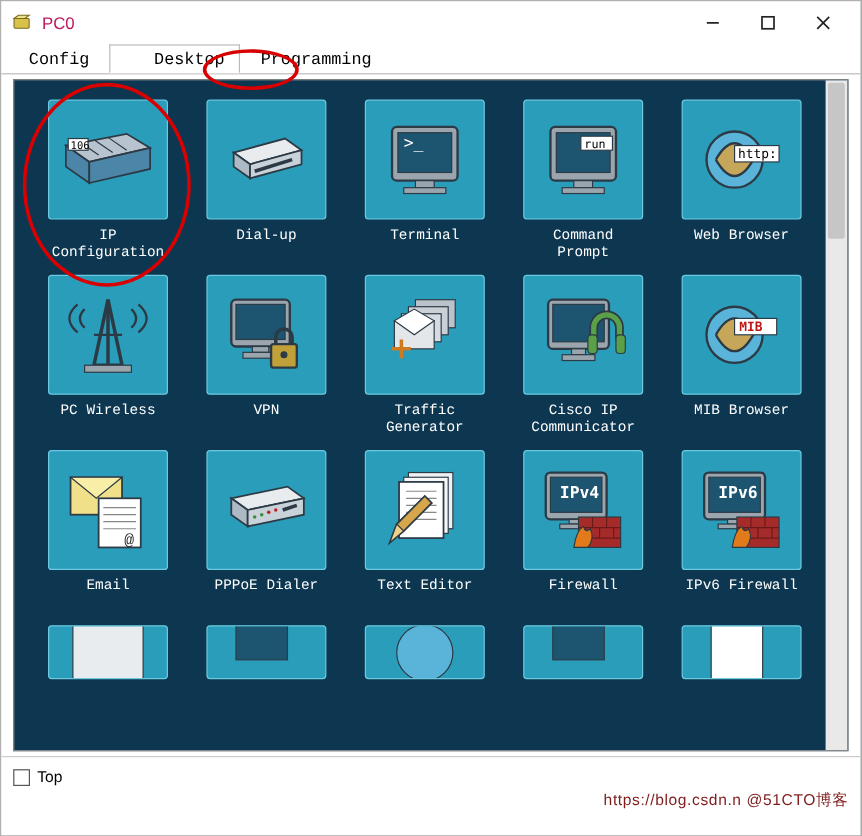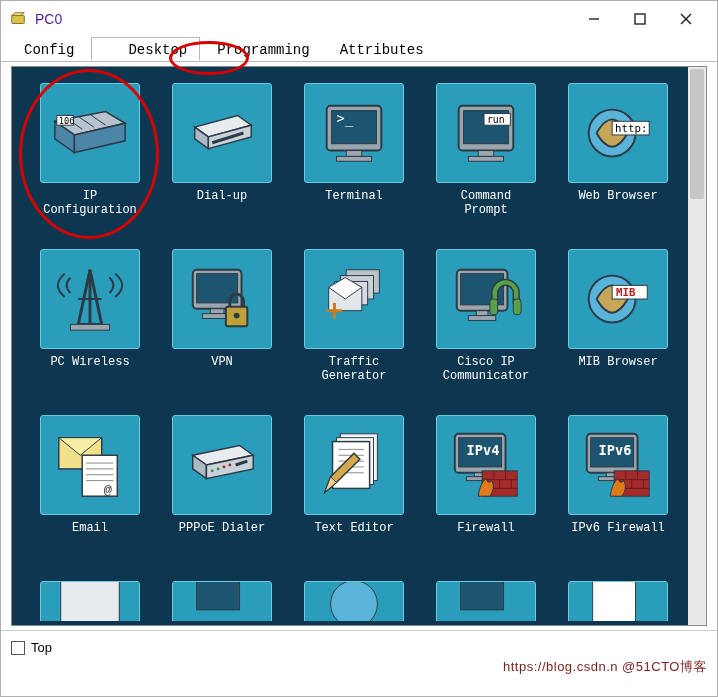--- a/index.html
+++ b/index.html
@@ -14,21 +14,21 @@
     position: relative;
     border: 1px solid #b0b0b0;
   }
   
   .titlebar {
     height: 36px;
     display: flex;
     align-items: center;
     padding: 0 8px;
     font-size: 14px;
-    color: #4c1d95;
+    color: #be185d;
   }
   .titlebar .app-icon {
     width: 18px;
     height: 18px;
     margin-right: 8px;
     display: inline-flex;
     align-items: center;
     justify-content: center;
   }
   .titlebar .title-text { flex: 1; }
@@ -94,21 +94,21 @@
     position: absolute;
     left: 2px; right: 2px;
     top: 2px;
     height: 130px;
     background: #c6c6c6;
     border-radius: 2px;
   }
   .icon-grid {
     display: grid;
     grid-template-columns: repeat(5, 1fr);
-    gap: 32px 12px;
+    gap: 12px 12px;
     padding: 12px 24px 12px 14px;
   }
   .app-tile {
     display: flex;
     flex-direction: column;
     align-items: center;
     color: #fff;
     font-size: 12px;
     text-align: center;
     cursor: pointer;
@@ -193,21 +193,20 @@
           <line x1="11" y1="1" x2="1" y2="11" stroke="#222" stroke-width="1.4"></line>
         </svg>
     </div>
   </div>
 </div>
 
 <div class="tabbar">
   <div class="tab">Config</div>
   <div class="tab active">Desktop</div>
   <div class="tab">Programming</div>
-  <div class="tab">Attributes</div>
 </div>
 
 <div class="desktop-wrap">
   <div class="desktop-scroll">
     <div class="icon-grid">
 
       <div class="app-tile">
         <div class="tile-icon">
           <svg viewBox="0 0 80 80">
             <polygon points="4,28 56,18 76,30 24,42" fill="#b7c3ce" stroke="#2c3a45" stroke-width="1.5"></polygon>

